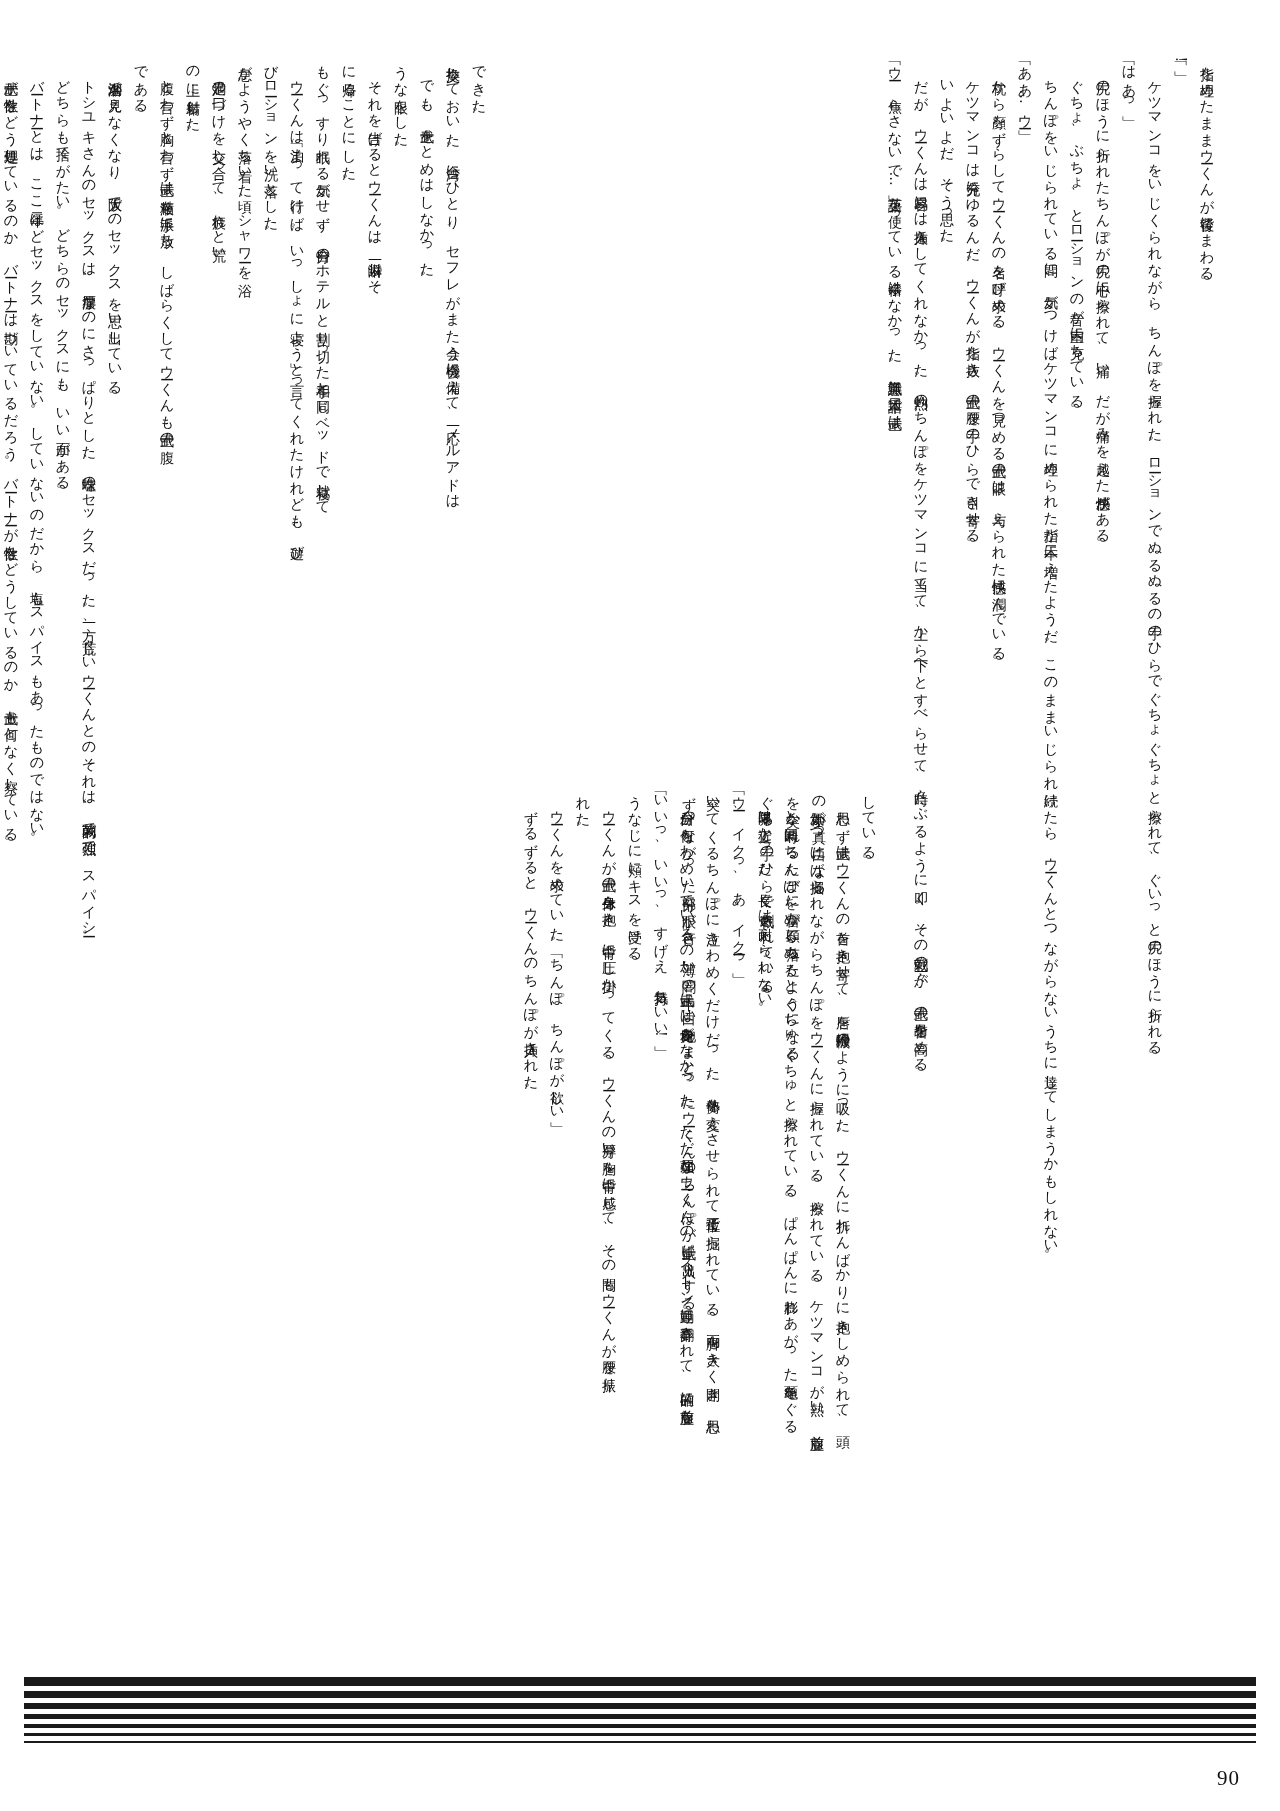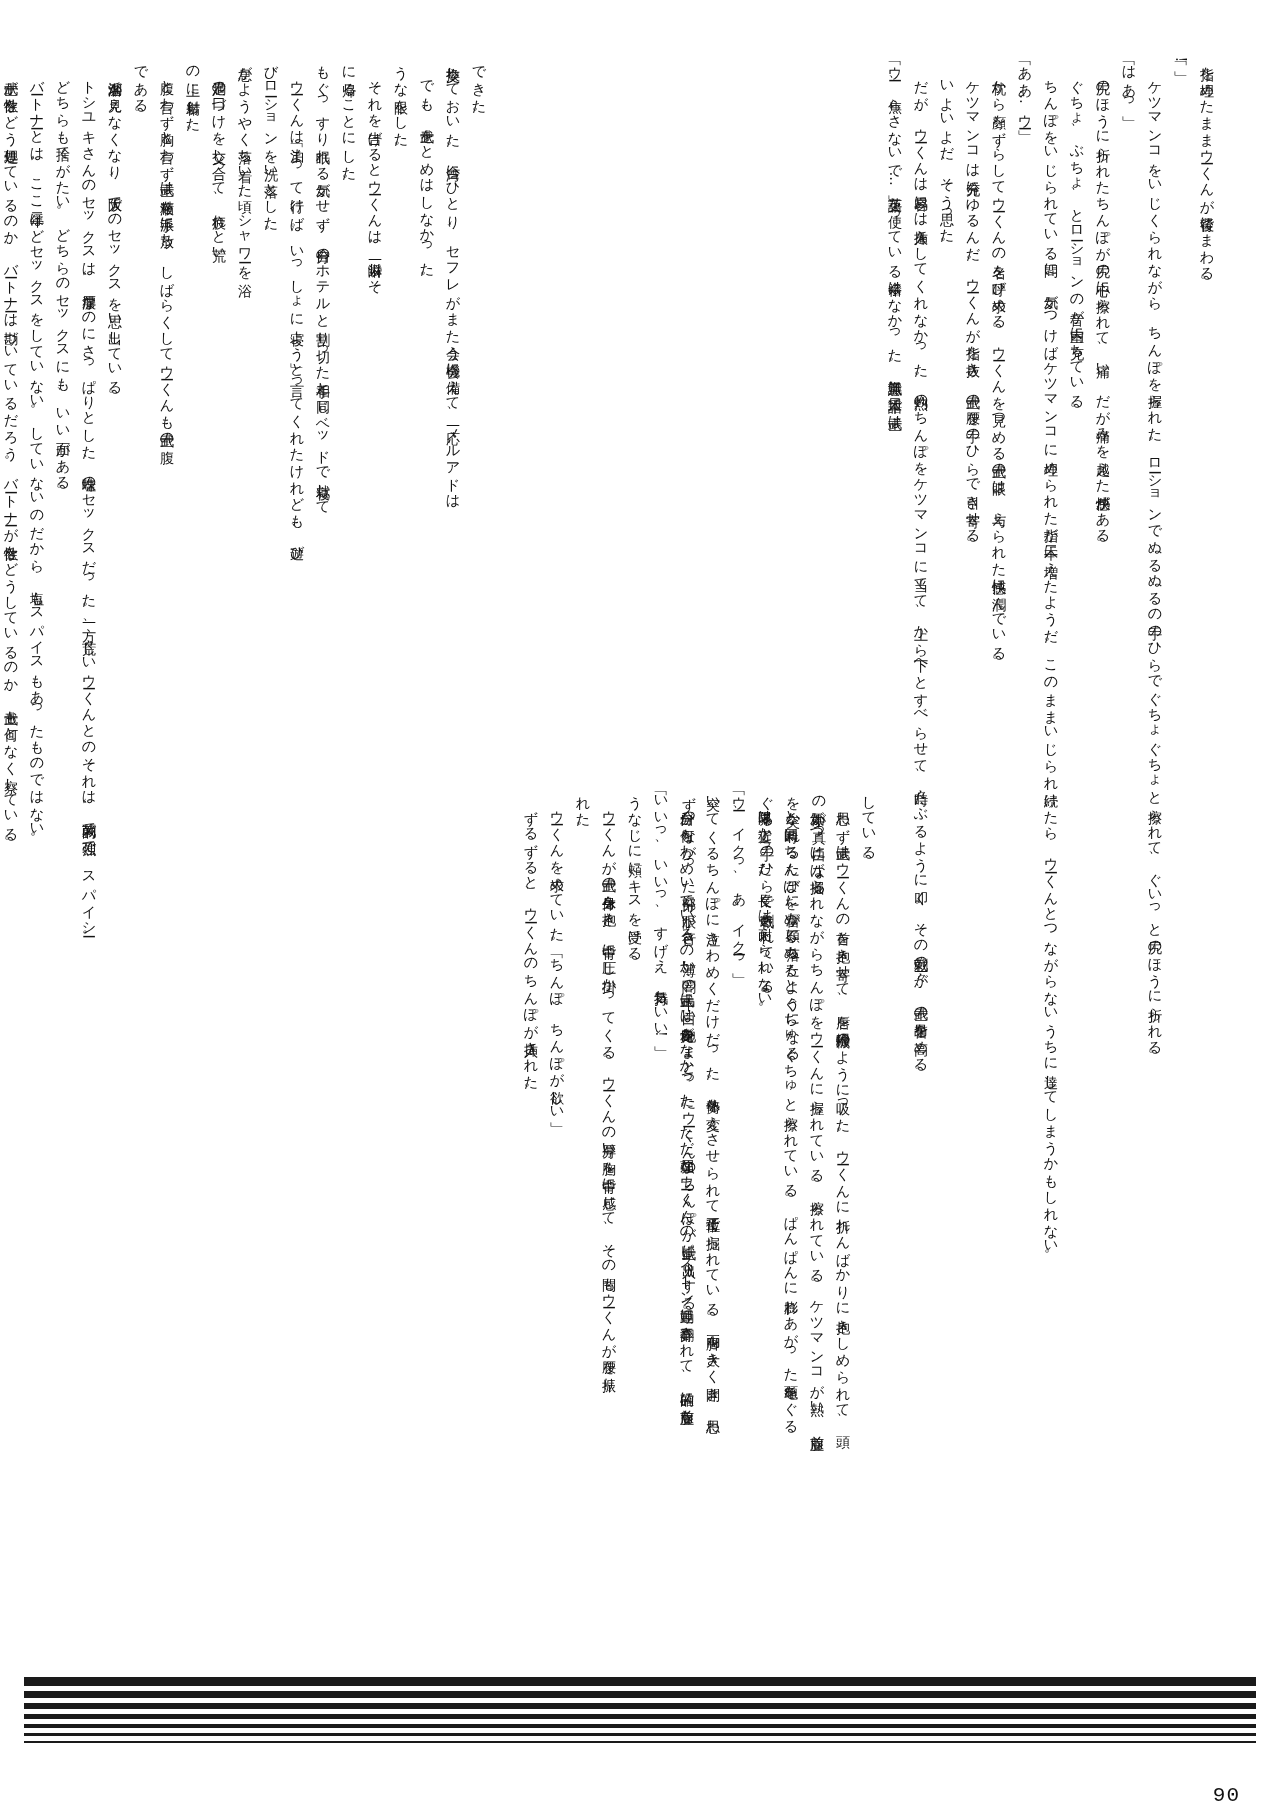--- a/index.html
+++ b/index.html
@@ -81,23 +81,23 @@
   .stripes .bar.b3 { height: 6px; }
   .stripes .bar.b4 { height: 5px; }
   .stripes .bar.b5 { height: 4px; }
   .stripes .bar.b6 { height: 3px; }
   .stripes .bar.b7 { height: 2px; }
 
   
   .page-number {
     position: absolute;
     right: 40px;
-    bottom: 4px;
+    bottom: 20px;
     font-size: 21px;
-    font-family: Liberation Mono, monospace;
+    font-family: Liberation Serif, serif;
     color: #111;
     letter-spacing: 1px;
   }
 </style>
 </head>
 <body>
 
 <div id="page">
 
   <div class="vcolumns">

